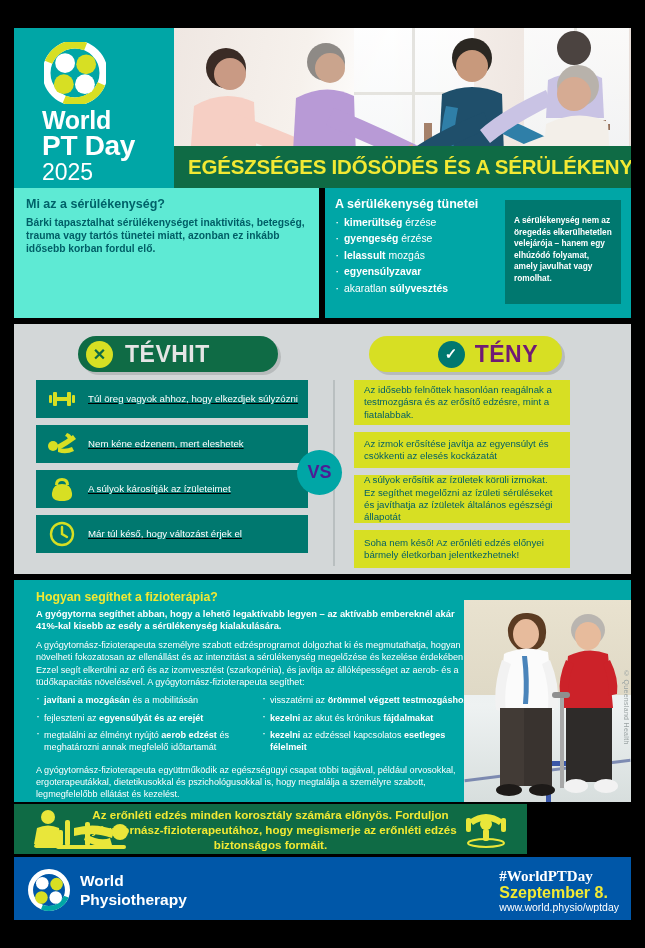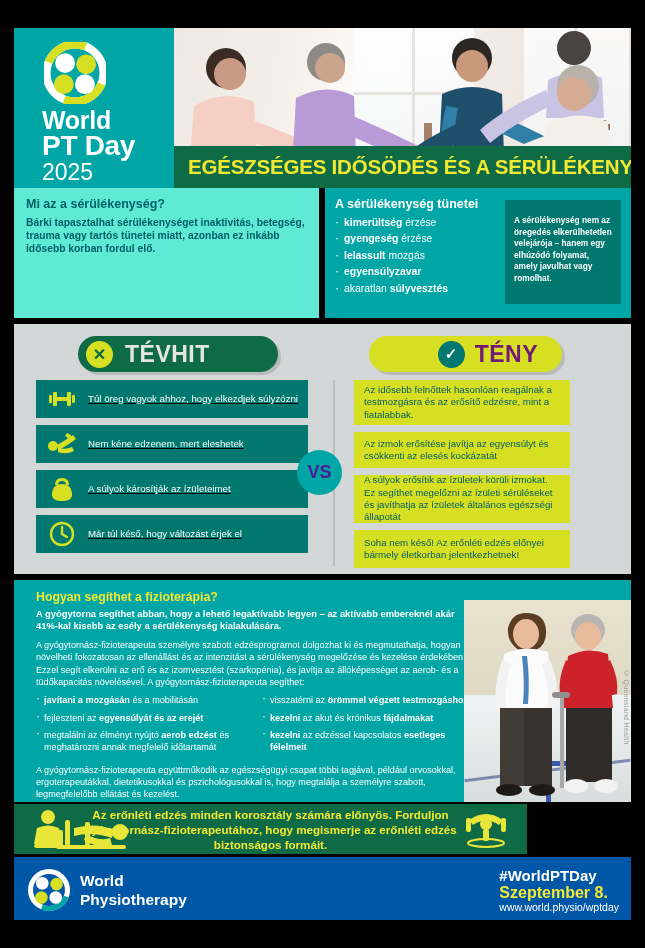--- a/index.html
+++ b/index.html
@@ -86,21 +86,21 @@
   .cta{position:absolute;left:14px;top:804px;width:513px;height:50px;background:#0f6b45;display:flex;align-items:center;justify-content:center;}
   .cta p{margin:0;color:#f2e933;font-size:11.6px;font-weight:bold;line-height:15px;text-align:center;width:430px;}
   .cta-ico-l{position:absolute;left:14px;top:6px;}
   .cta-ico-r{position:absolute;right:18px;top:6px;}
 
   
   .footer{position:absolute;left:14px;top:857px;width:617px;height:63px;background:#0057a8;}
   .f-logo{position:absolute;left:14px;top:12px;width:42px;height:42px;}
   .f-name{position:absolute;left:66px;top:14px;color:#fff;font-size:15.5px;font-weight:bold;line-height:19px;}
   .f-right{position:absolute;right:12px;top:10px;text-align:left;}
-  .f-hash{color:#fff;font-size:15px;font-weight:bold;line-height:18px;}
+  .f-hash{color:#fff;font-size:15px;font-weight:bold;line-height:18px;font-family:Liberation Serif, serif;}
   .f-date{color:#f2e933;font-size:16px;font-weight:bold;line-height:15px;}
   .f-url{color:#fff;font-size:10.5px;line-height:14px;}
 </style>
 </head>
 <body>
 
 <div class="poster">
 
   <div class="header">
     <div class="hero-photo">

